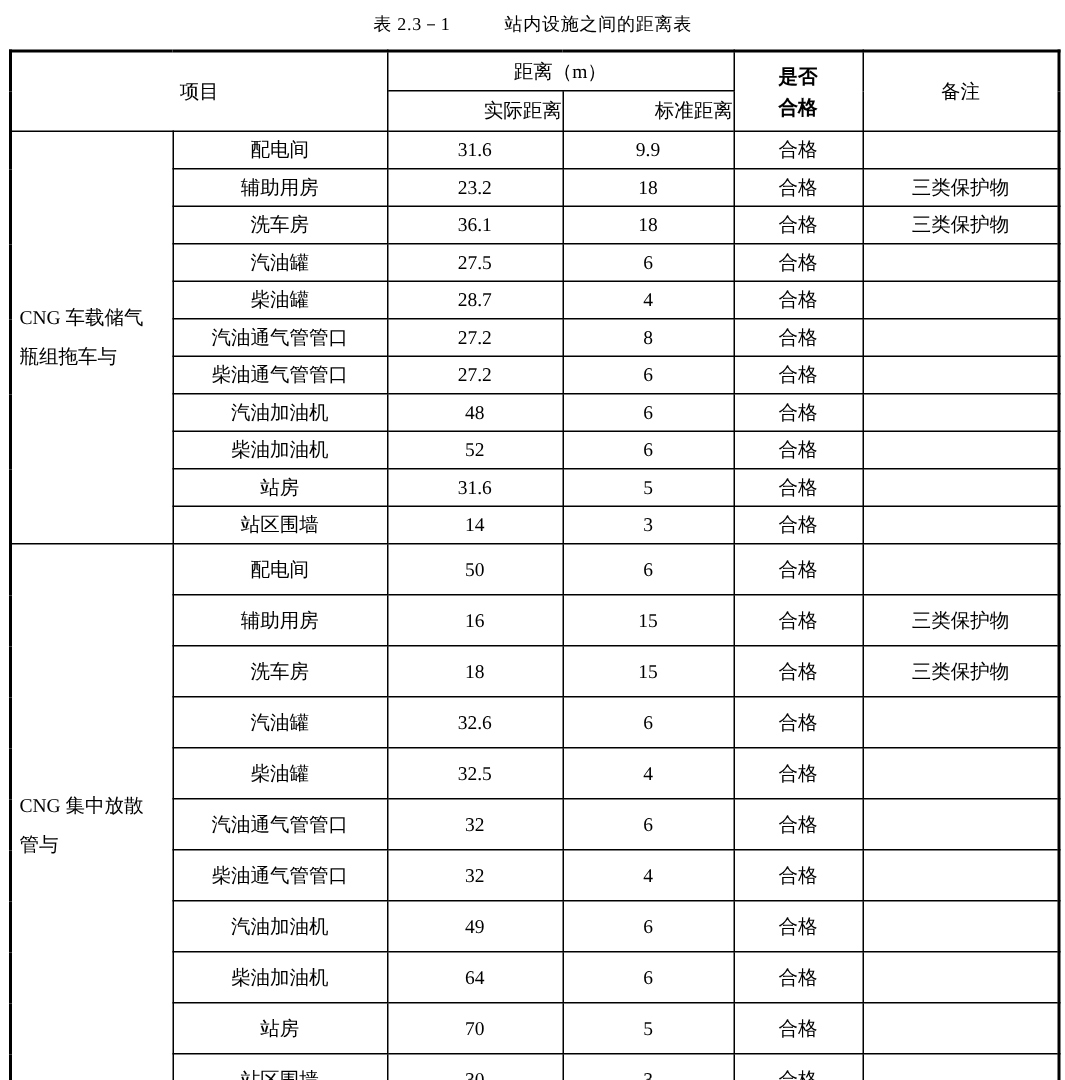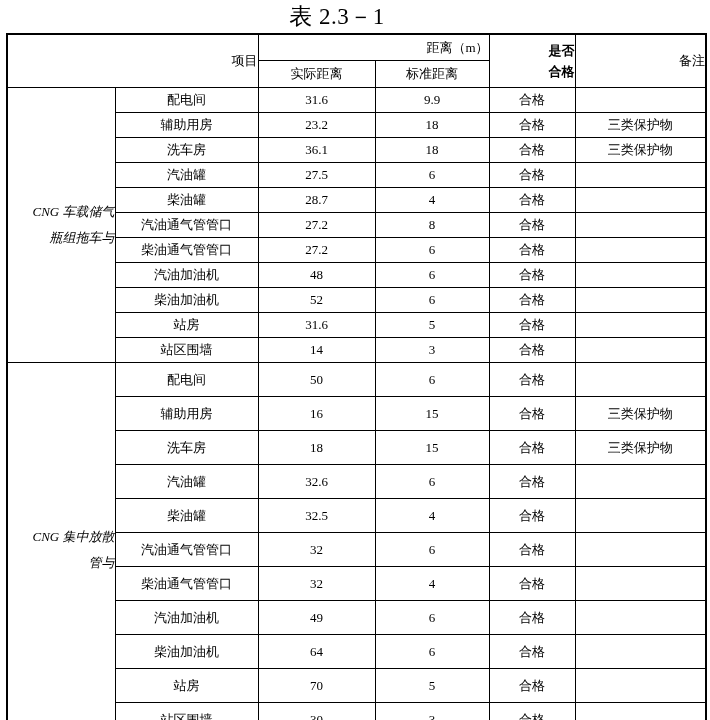--- a/index.html
+++ b/index.html
@@ -18,62 +18,62 @@
     position: relative;
     width: 710px;
     height: 720px;
     overflow: hidden;
   }
   .title-block {
     height: 33px;
     display: flex;
     align-items: center;
     justify-content: center;
-    font-size: 23px;
+    font-size: 12px;
     letter-spacing: 0.5px;
   }
   .title-label { margin-right: 36px; }
   table.dist-table {
     border-collapse: collapse;
     table-layout: fixed;
     margin-left: 6px;
     width: 699px;
     border: 2px solid #000000;
   }
   .dist-table th, .dist-table td {
     border: 1px solid #000000;
     padding: 0;
     text-align: center;
     vertical-align: middle;
     font-size: 13px;
     font-weight: normal;
     overflow: hidden;
     white-space: nowrap;
   }
-  .hdr-row1 th { height: 25px; text-align: right; }
-  .hdr-row2 th { height: 26px; }
+  .hdr-row1 th { height: 25px; }
+  .hdr-row2 th { height: 26px; text-align: right; }
   .dist-table .group-cell {
-    text-align: right;
+    text-align: left;
     padding-left: 5px;
     white-space: normal;
-    font-style: italic;
   }
   .group-cell div { line-height: 26px; }
   .sec0 td { height: 24px; }
   .sec1 td { height: 33px; }
   .standard-cell { font-weight: bold; font-size: 14px; }
   .qualified-head div { line-height: 21px; font-weight: bold; }
 </style>
 </head>
 <body>
 
 <div class="page">
 
   <div class="title-block">
     <span class="title-label">表 2.3－1</span>
+    <span>站内设施之间的距离表</span>
   </div>
 
   <table class="dist-table">
     <colgroup>
       <col style="width:108px">
       <col style="width:143px">
       <col style="width:117px">
       <col style="width:114px">
       <col style="width:86px">
       <col style="width:131px">

